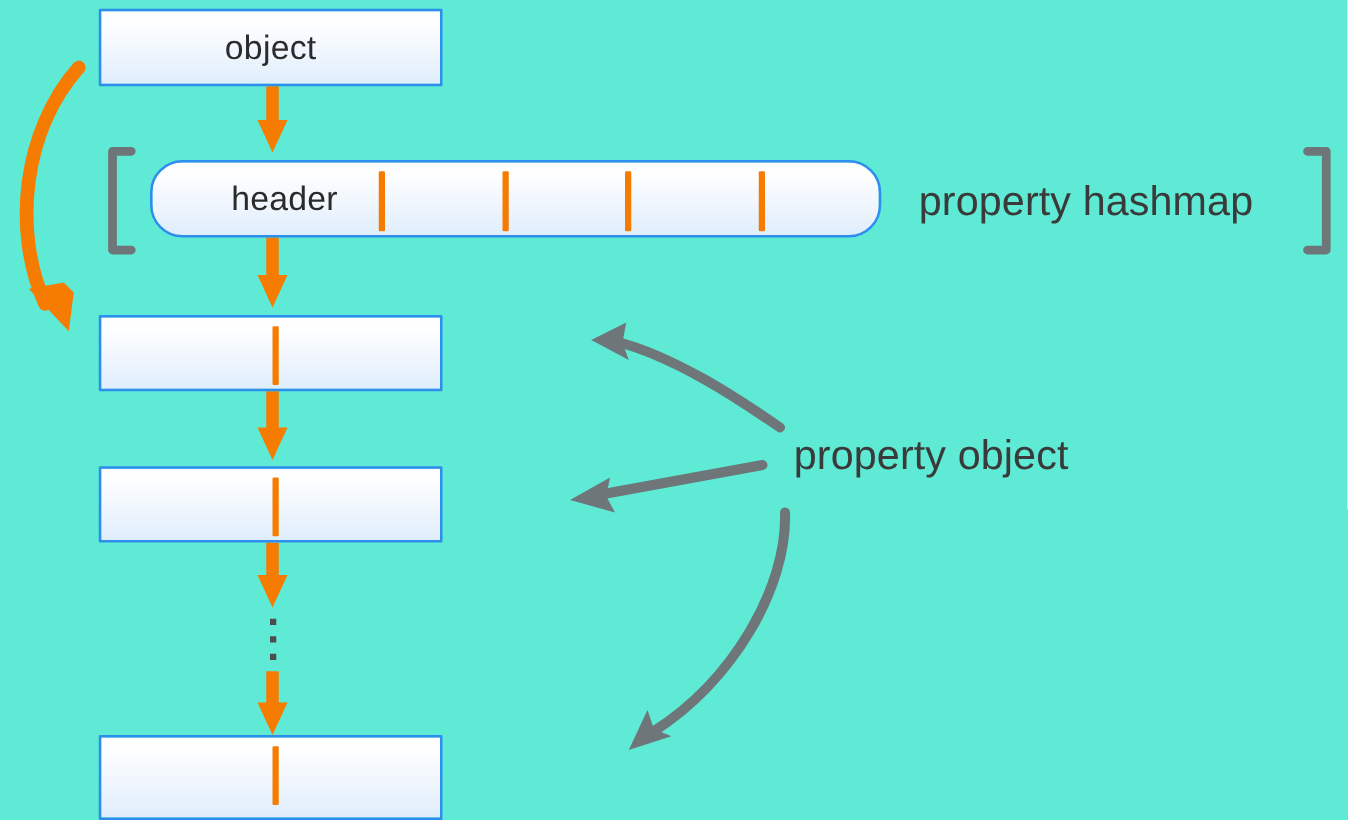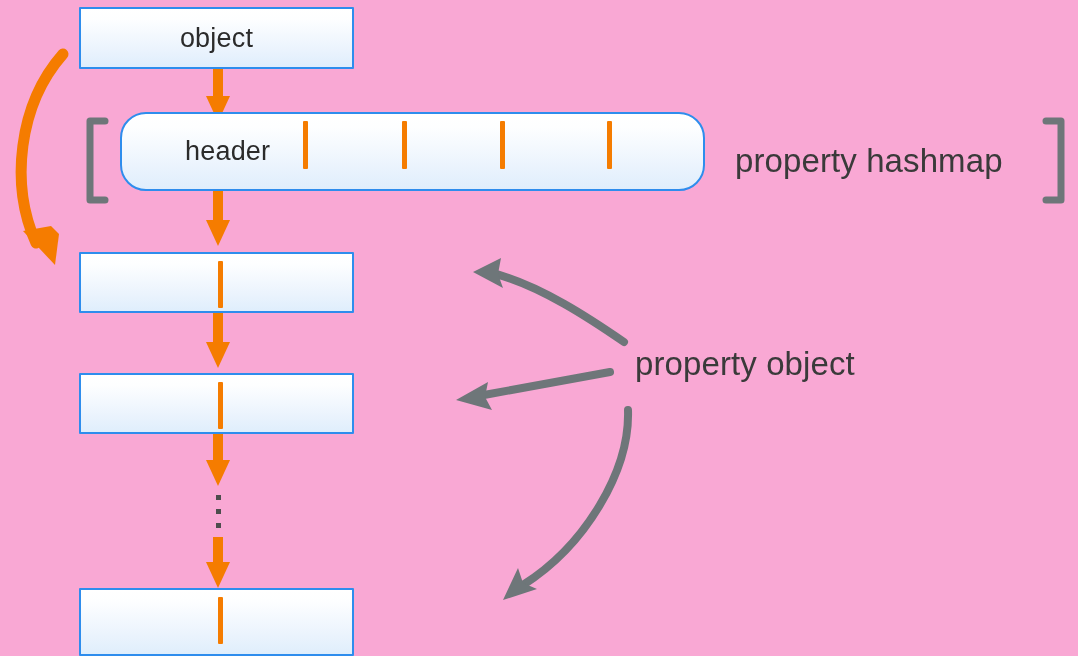--- a/index.html
+++ b/index.html
@@ -7,21 +7,21 @@
     padding: 0;
     background: #ffffff;
   }
   body {
     font-family: "Liberation Sans", sans-serif;
   }
   #canvas {
     position: relative;
     width: 1078px;
     height: 656px;
-    background: #f9a8d4;
+    background: #5eead4;
     overflow: hidden;
     text-align: right;
   }
   .node-box {
     position: absolute;
     box-sizing: border-box;
     border: 2px solid #2e8ded;
     background: linear-gradient(to bottom, #ffffff 0%, #fdfeff 18%, #eaf3fd 72%, #dfeefc 100%);
     border-radius: 1px;
   }
@@ -140,21 +140,21 @@
       <path d="M628,410 C630,470 586,545 523,585" stroke="#6e7679" stroke-width="8" fill="none" stroke-linecap="round"></path>
       <path d="M503,600 L518,568 L523,583 L537,589 Z" fill="#6e7679"></path>
     </g>
   </svg>
 
   <div class="node-box box-object" style="left:79px; top:7px; width:275px; height:62px;">
     <span class="node-label">object</span>
     <span class="vtick" style="left:118px; top:0; width:0; height:0;"></span>
   </div>
 
-  <div class="node-box box-header" style="left:120px; top:112px; width:585px; height:79px;border-radius:26px;">
+  <div class="node-box box-header" style="left:120px; top:128px; width:585px; height:62px;border-radius:26px;">
     <span class="node-label">header</span>
     <span class="tick" style="left:181px; top:7px; height:48px;"></span>
     <span class="tick" style="left:280px; top:7px; height:48px;"></span>
     <span class="tick" style="left:378px; top:7px; height:48px;"></span>
     <span class="tick" style="left:485px; top:7px; height:48px;"></span>
   </div>
 
   <div class="node-box" style="left:79px; top:252px; width:275px; height:61px;">
     <span class="node-label"></span>
     <span class="tick" style="left:137px; top:7px; height:47px;"></span>

